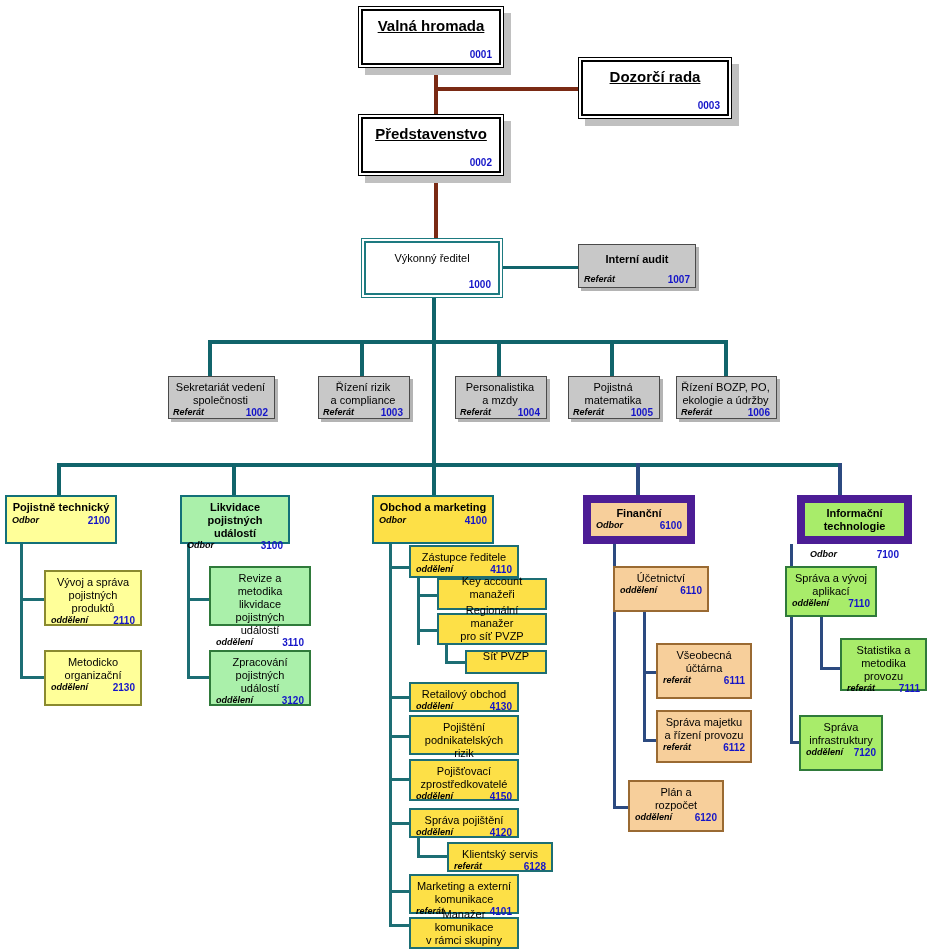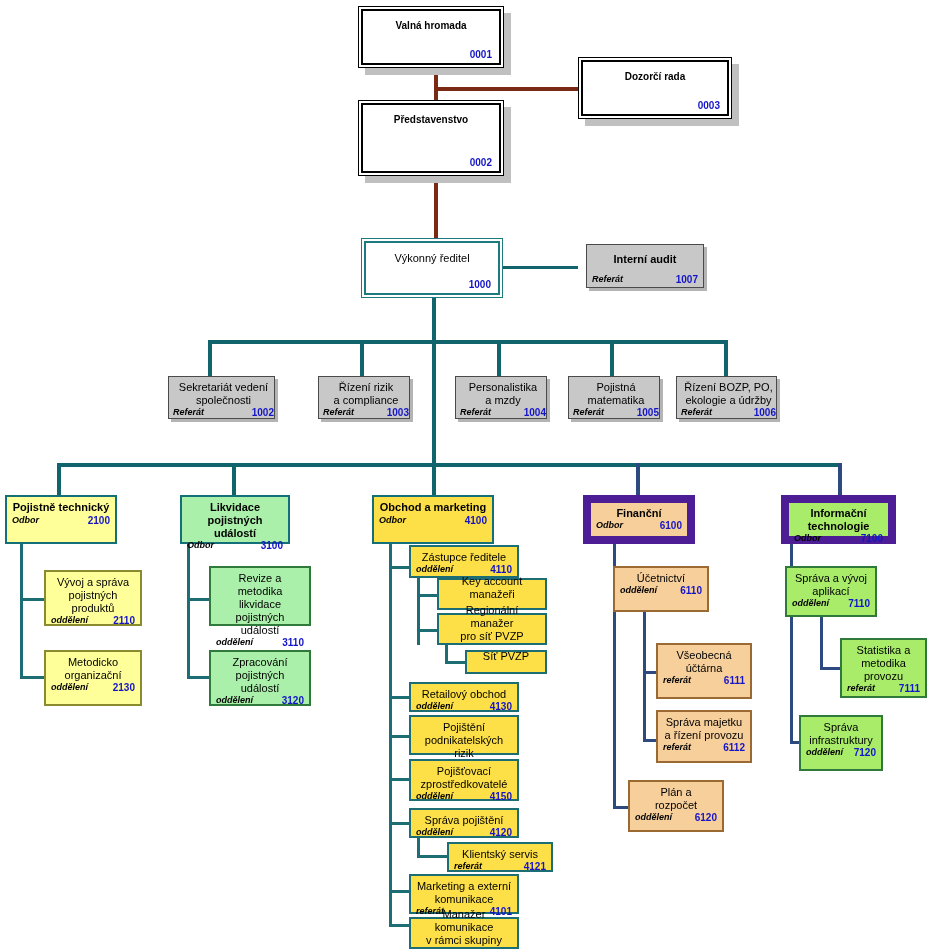--- a/index.html
+++ b/index.html
@@ -28,41 +28,41 @@
   .node .meta .kind{font-style:italic;font-weight:bold;color:#000;font-size:9px;}
   .node .meta .code{font-weight:bold;color:#1414c8;font-size:10px;}
 
   
   .top{
     background:#ffffff;border:1px solid #000;padding:2px;
     box-shadow:7px 7px 0 0 #c0c0c0;
   }
   .top .inner{border:2px solid #000;height:100%;box-sizing:border-box;
     display:flex;flex-direction:column;justify-content:space-between;padding:8px 7px 3px 7px;}
-  .top .title{font-size:10px;}
+  .top .title{font-size:15px;text-decoration:underline;}
   .top .meta{justify-content:flex-end;}
   .top .meta .code{font-size:10px;}
 
   
   .exec{
     background:#ffffff;border:1px solid #1d7a80;padding:2px;
   }
   .exec .inner{border:2px solid #1d7a80;height:100%;box-sizing:border-box;
     display:flex;flex-direction:column;justify-content:space-between;padding:9px 7px 3px 7px;}
   .exec .title{font-size:11px;font-weight:normal;}
   .exec .meta{justify-content:flex-end;}
 
   
   .gray{
     background:#c8c8c8;border:1px solid #4a4a4a;
     box-shadow:3px 3px 0 0 #b4b4b4;
     display:flex;flex-direction:column;justify-content:space-between;
-    padding:4px 0 2px 4px;
-  }
-  .gray.audit{padding:8px 5px 2px 5px;margin-left:8px;}
+    padding:4px 6px 2px 4px;
+  }
+  .gray.audit{padding:8px 5px 2px 5px;}
   .gray .title{font-size:11px;font-weight:bold;}
   .gray.staff .title{font-size:11px;font-weight:normal;}
 
   
   .box{
     display:flex;flex-direction:column;justify-content:space-between;
     padding:4px 5px 16px 5px;
   }
   .box .title{font-size:11px;font-weight:normal;}
   .box.hdr .title{font-size:11px;font-weight:bold;}
@@ -160,21 +160,21 @@
 
   <div class="node top" style="left:578px;top:57px;width:154px;height:62px;">
     <div class="inner">
       <div class="title">Dozorčí rada</div>
       <div class="meta">
         <span class="code">0003</span>
       </div>
     </div>
   </div>
 
-  <div class="node top" style="left:358px;top:100px;width:146px;height:76px;">
+  <div class="node top" style="left:358px;top:114px;width:146px;height:62px;">
     <div class="inner">
       <div class="title">Představenstvo</div>
       <div class="meta">
         <span class="code">0002</span>
       </div>
     </div>
   </div>
 
   <div class="node exec" style="left:361px;top:238px;width:142px;height:60px;">
     <div class="inner">
@@ -254,21 +254,21 @@
   </div>
 
   <div class="node box hdr c-orange b-navy" style="left:583px;top:495px;width:112px;height:49px;">
     <div class="title ml">Finanční</div>
     <div class="meta">
       <span class="kind">Odbor</span>
       <span class="code">6100</span>
     </div>
   </div>
 
-  <div class="node box hdr c-ltgreen b-navy" style="left:781px;top:495px;width:115px;height:49px;">
+  <div class="node box hdr c-ltgreen b-navy" style="left:797px;top:495px;width:115px;height:49px;gap:16px;">
     <div class="title ml">Informační<br>technologie</div>
     <div class="meta">
       <span class="kind">Odbor</span>
       <span class="code">7100</span>
     </div>
   </div>
 
   <div class="node box c-yellow b-olive" style="left:44px;top:570px;width:98px;height:56px;">
     <div class="title ml">Vývoj a správa<br>pojistných produktů</div>
     <div class="meta">
@@ -340,21 +340,21 @@
     <div class="title ml">Správa pojištění</div>
     <div class="meta">
       <span class="kind">oddělení</span>
       <span class="code">4120</span>
     </div>
   </div>
   <div class="node box c-cyan b-dkteal" style="left:447px;top:842px;width:106px;height:30px;">
     <div class="title ml">Klientský servis</div>
     <div class="meta">
       <span class="kind">referát</span>
-      <span class="code">4121</span>
+      <span class="code">6128</span>
     </div>
   </div>
   <div class="node box c-cyan b-dkteal" style="left:409px;top:874px;width:110px;height:40px;">
     <div class="title ml">Marketing a externí<br>komunikace</div>
     <div class="meta">
       <span class="kind">referát</span>
       <span class="code">4101</span>
     </div>
   </div>
   <div class="node box noMeta c-cyan b-dkteal" style="left:409px;top:917px;width:110px;height:32px;">
@@ -390,21 +390,21 @@
     </div>
   </div>
 
   <div class="node box c-ltgreen b-green" style="left:785px;top:566px;width:92px;height:51px;">
     <div class="title ml">Správa a vývoj<br>aplikací</div>
     <div class="meta">
       <span class="kind">oddělení</span>
       <span class="code">7110</span>
     </div>
   </div>
-  <div class="node box c-ltgreen b-green" style="left:840px;top:638px;width:87px;height:60px;">
+  <div class="node box c-ltgreen b-green" style="left:840px;top:638px;width:87px;height:53px;">
     <div class="title ml">Statistika a<br>metodika<br>provozu</div>
     <div class="meta">
       <span class="kind">referát</span>
       <span class="code">7111</span>
     </div>
   </div>
   <div class="node box c-ltgreen b-green" style="left:799px;top:715px;width:84px;height:56px;">
     <div class="title ml">Správa<br>infrastruktury</div>
     <div class="meta">
       <span class="kind">oddělení</span>

